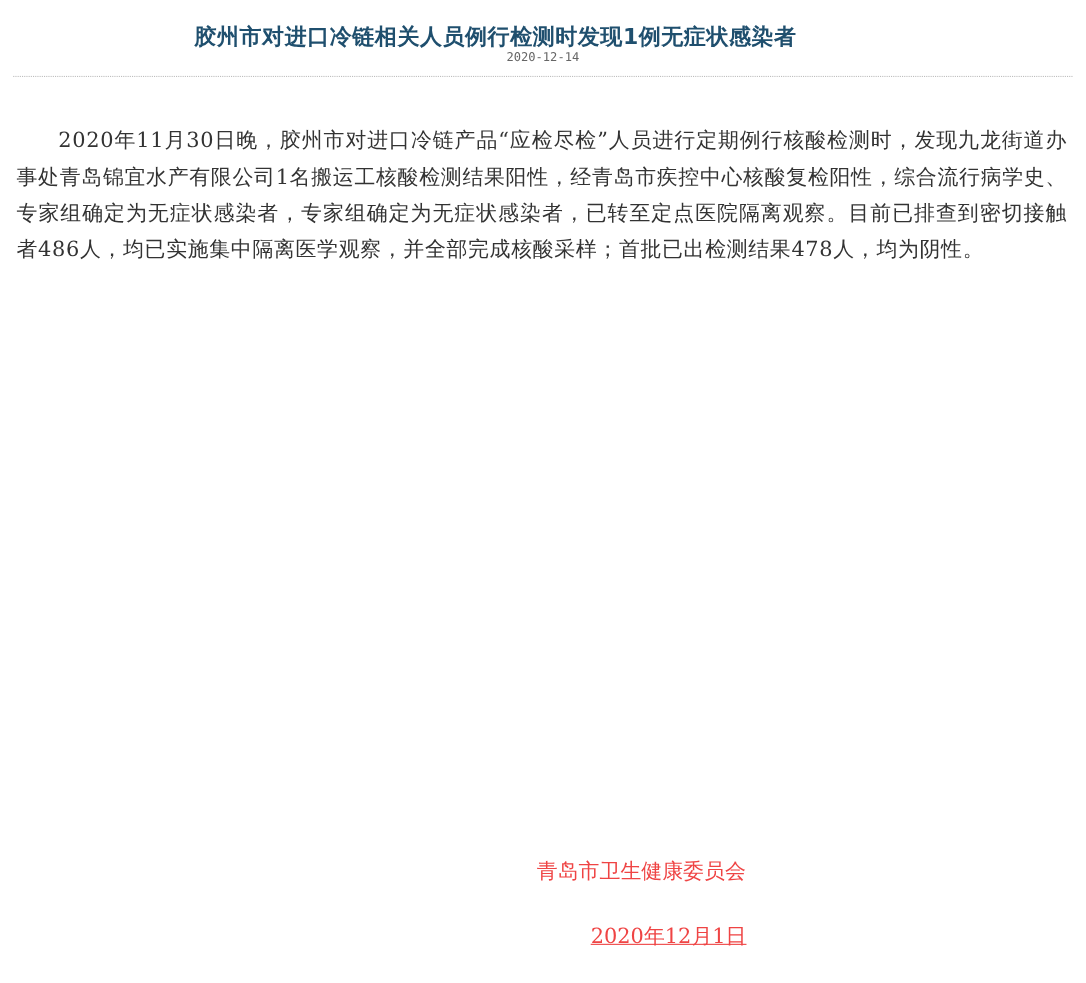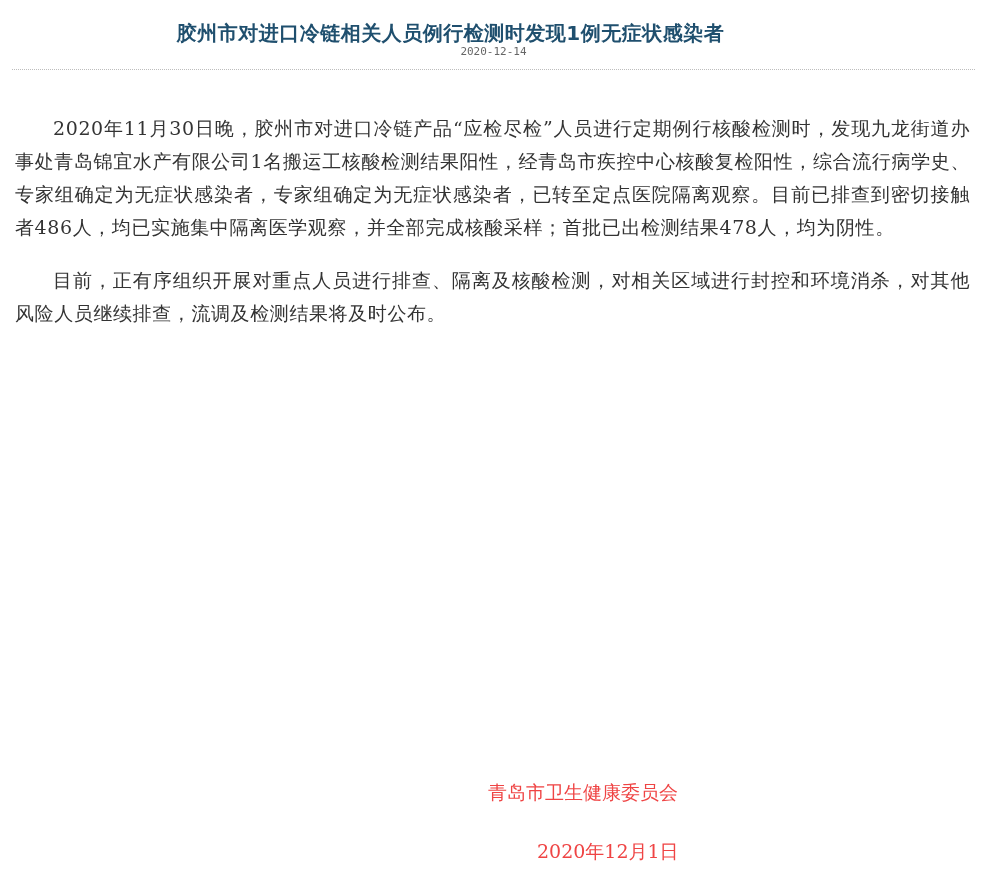--- a/index.html
+++ b/index.html
@@ -72,31 +72,31 @@
     }
     .signature-org {
       top: 777px;
       padding-left: 488px;
       box-sizing: border-box;
     }
     .signature-date {
       top: 836px;
       padding-left: 537px;
       box-sizing: border-box;
+      text-decoration: underline;
     }
   </style>
 </head>
 <body>
 
 <h1 class="article-title">胶州市对进口冷链相关人员例行检测时发现1例无症状感染者</h1>
 
 <div class="article-date">2020-12-14</div>
 
 <div class="divider"></div>
 
 <div class="article-body">
   <p class="paragraph">2020年11月30日晚，胶州市对进口冷链产品“应检尽检”人员进行定期例行核酸检测时，发现九龙街道办事处青岛锦宜水产有限公司1名搬运工核酸检测结果阳性，经青岛市疾控中心核酸复检阳性，综合流行病学史、专家组确定为无症状感染者，专家组确定为无症状感染者，已转至定点医院隔离观察。目前已排查到密切接触者486人，均已实施集中隔离医学观察，并全部完成核酸采样；首批已出检测结果478人，均为阴性。</p>
-  <p class="paragraph">目前，正有序组织开展对重点人员进行排查、隔离及核酸检测，对相关区域进行封控和环境消杀，对其他风险人员继续排查，流调及检测结果将及时公布。</p>
 </div>
 
 <div class="signature signature-org">青岛市卫生健康委员会</div>
 
 <div class="signature signature-date">2020年12月1日</div>
 
 </body></html>

